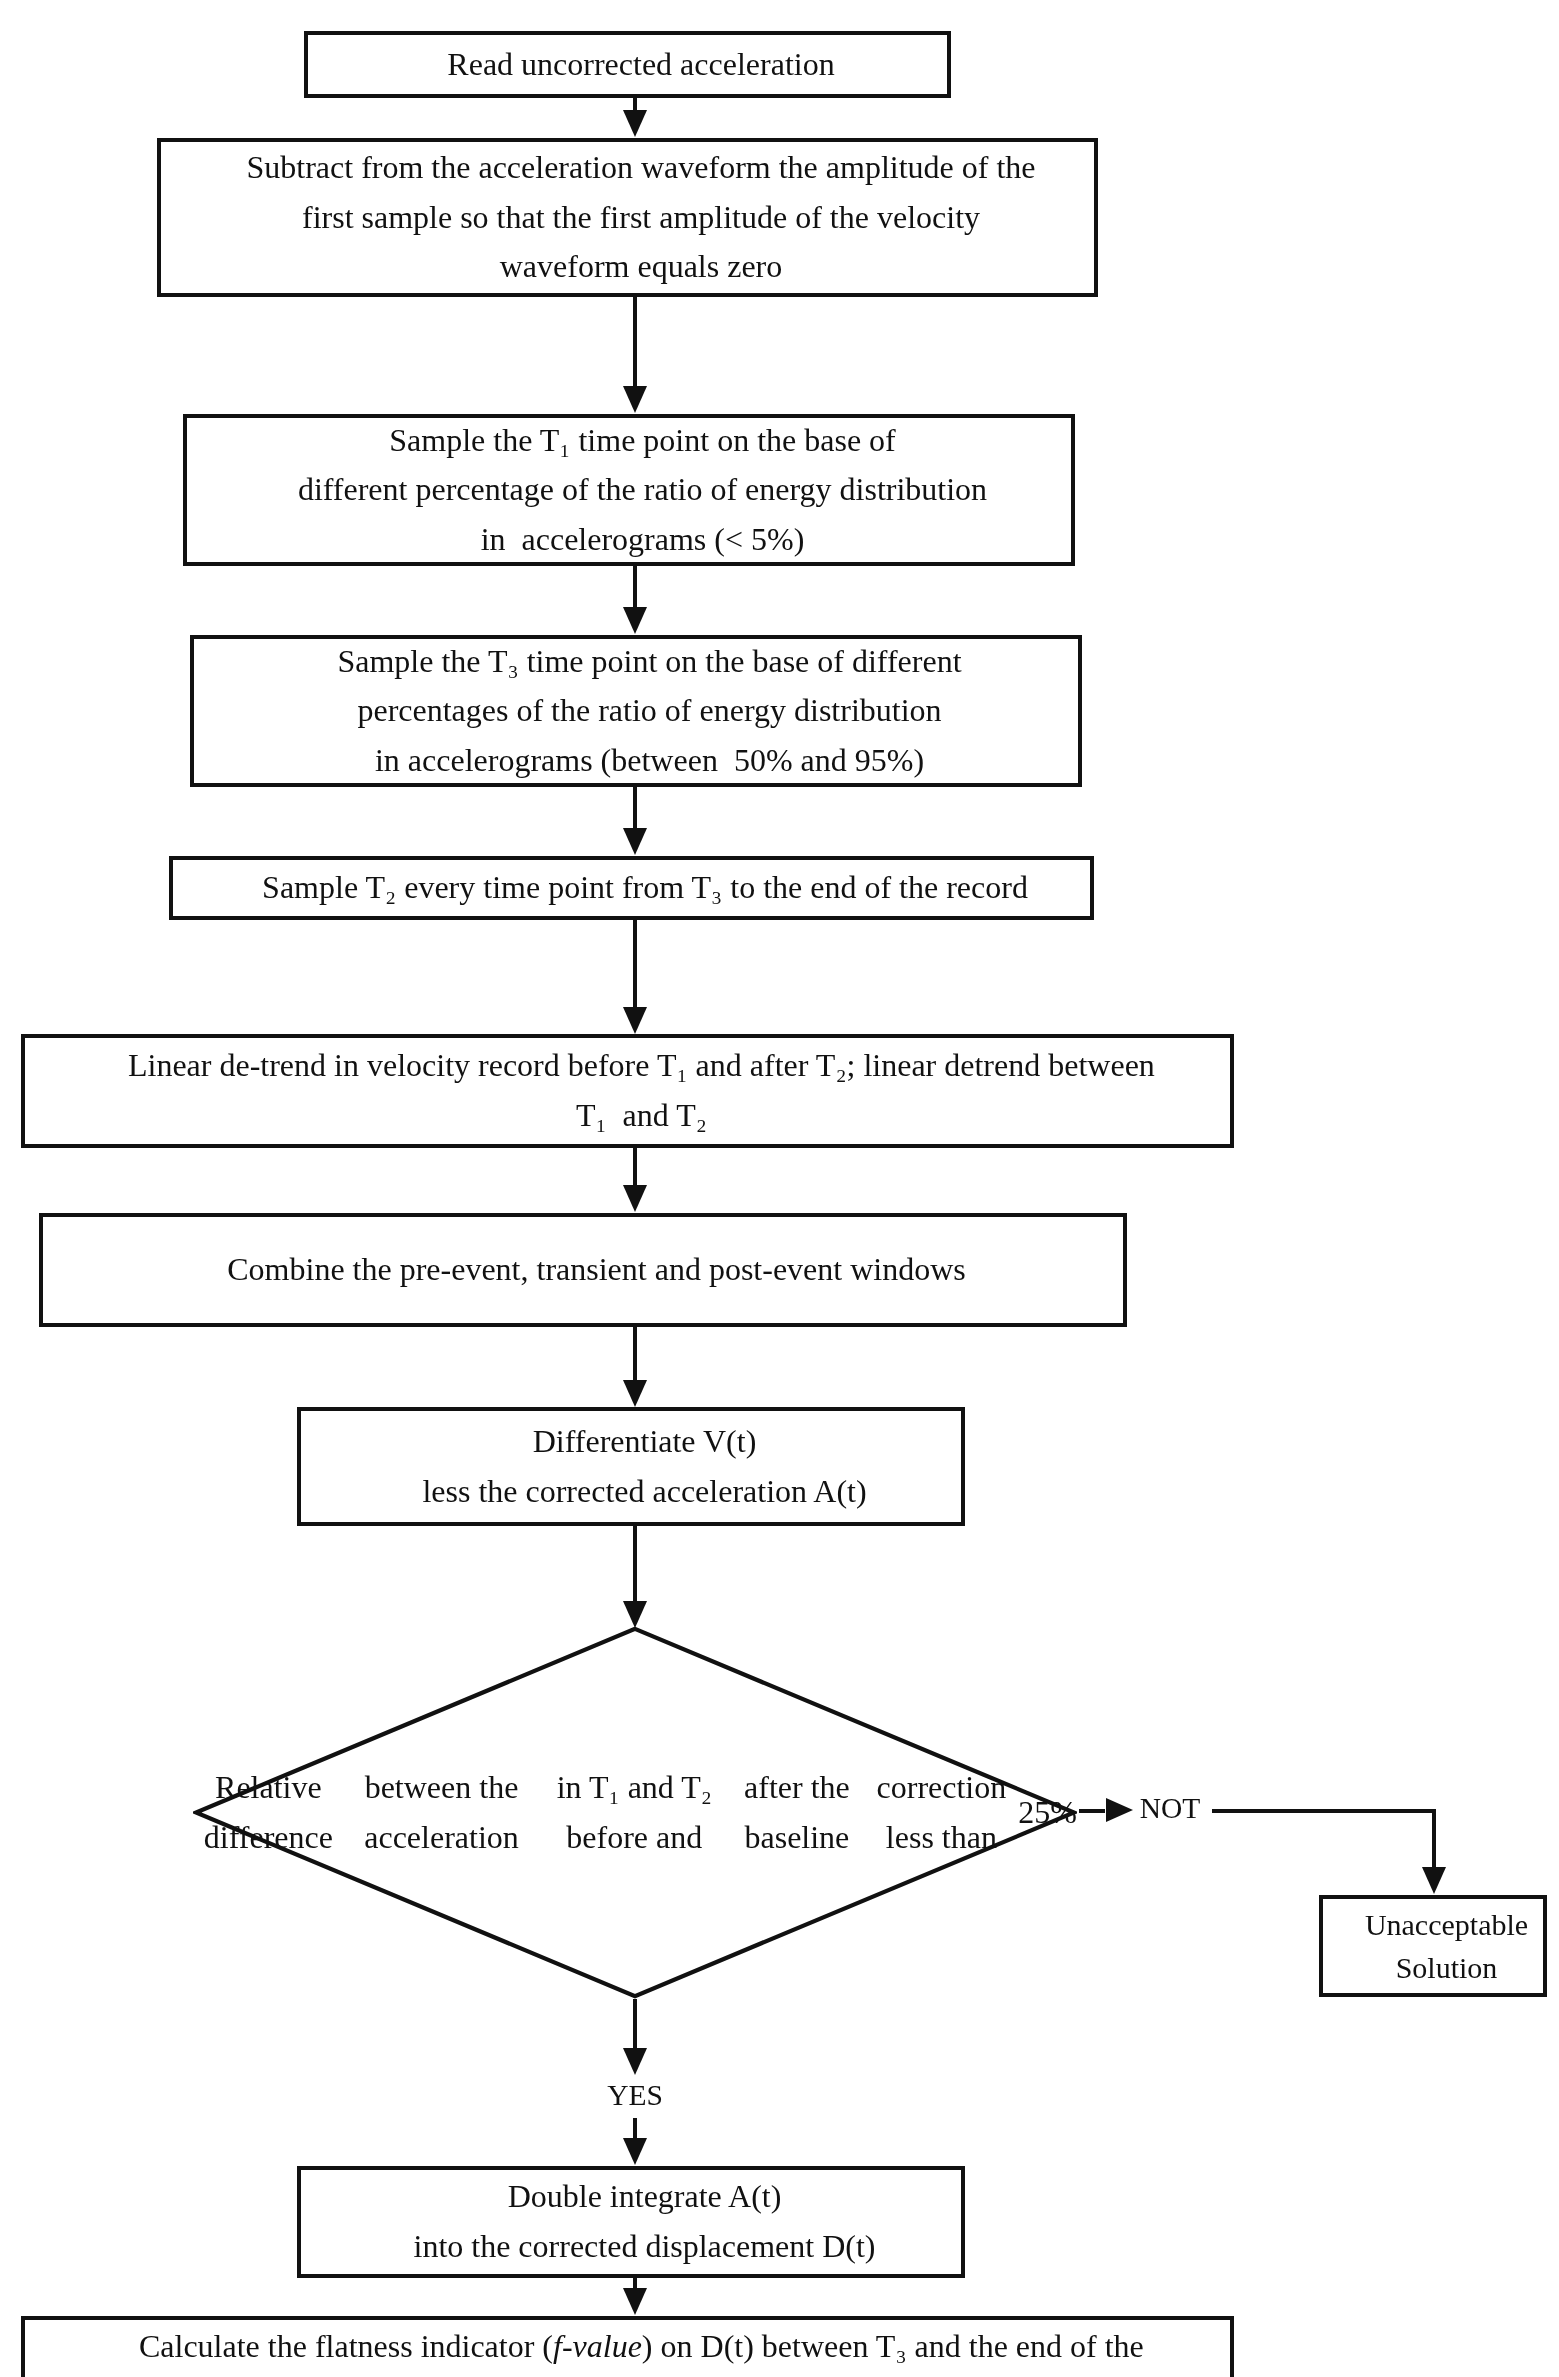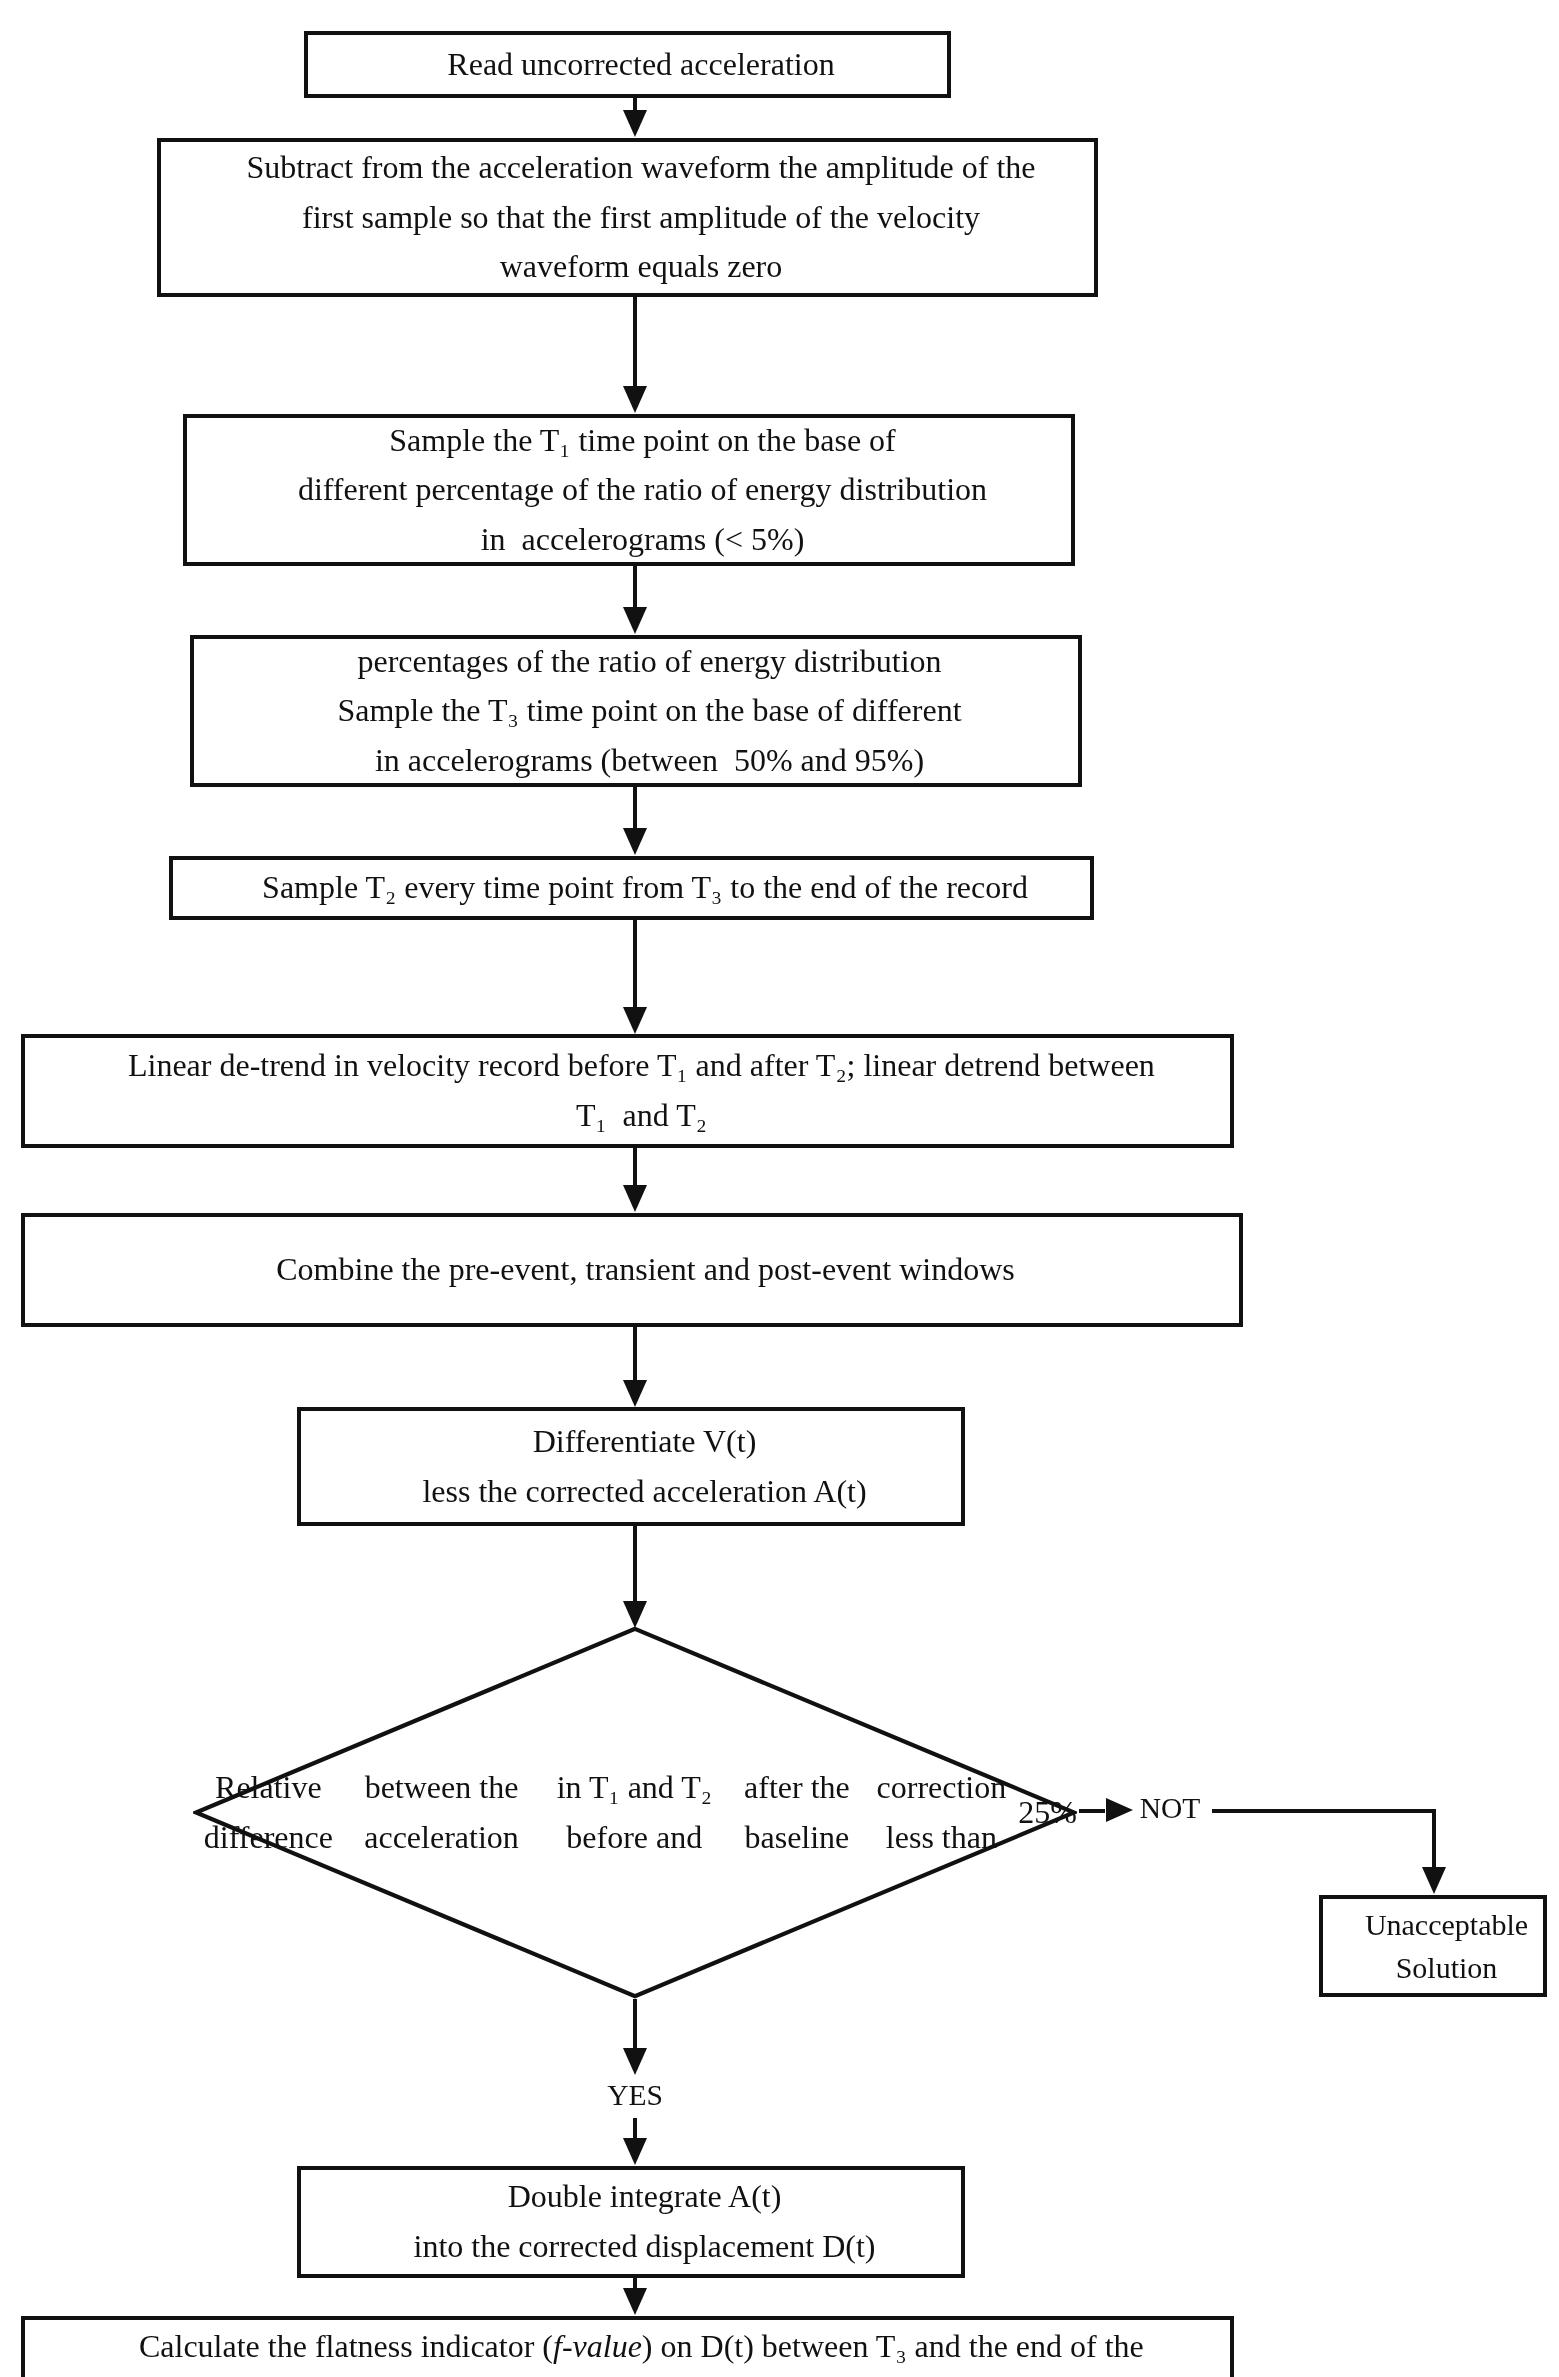--- a/index.html
+++ b/index.html
@@ -57,21 +57,21 @@
     font-size: 32px; line-height: 1.55;
   }
 
   
   #n-read          { left: 304px;  top: 31px;   width: 647px; height: 67px; }
   #n-subtract      { left: 157px;  top: 138px;  width: 941px; height: 159px; }
   #n-sample-t1     { left: 183px;  top: 414px;  width: 892px; height: 152px; }
   #n-sample-t3     { left: 190px;  top: 635px; width: 892px; height: 152px; }
   #n-sample-t2     { left: 169px;  top: 856px; width: 925px; height: 64px; }
   #n-detrend       { left: 21.4px;   top: 1034px; width: 1213px; height: 114px; }
-  #n-combine       { left: 21px;   top: 1213px; width: 1222px; height: 114px; text-align: right; }
+  #n-combine       { left: 39px;   top: 1213px; width: 1088px; height: 114px; text-align: right; }
   #n-differentiate { left: 297px;  top: 1407px; width: 668px; height: 119px; }
   #n-decision      { left: 193px;  top: 1626px; width: 884px; height: 373px; }
   #n-unacceptable  { left: 1319px; top: 1895px; width: 228px;  height: 102px; font-size: 30px; line-height: 1.45; }
   #n-double        { left: 297px;  top: 2166px; width: 668px; height: 112px; }
   #n-flatness      { left: 21.4px;   top: 2316px; width: 1213px; height: 112px; }
 
   
   .vline.main { left: 633px; }
   .head-down.main { left: 623px; }
   #c1l  { top: 98px;  height: 16px; }  #c1h  { top: 110px; }
@@ -112,22 +112,22 @@
     <div class="line">waveform equals zero</div>
   </div>
 
   <div class="node" id="n-sample-t1">
     <div class="line">Sample the T₁ time point on the base of</div>
     <div class="line">different percentage of the ratio of energy distribution</div>
     <div class="line">in  accelerograms (&lt; 5%)</div>
   </div>
 
   <div class="node" id="n-sample-t3">
+    <div class="line">Sample the T₃ time point on the base of different</div>
     <div class="line">percentages of the ratio of energy distribution</div>
-    <div class="line">Sample the T₃ time point on the base of different</div>
     <div class="line">in accelerograms (between  50% and 95%)</div>
   </div>
 
   <div class="node" id="n-sample-t2">
     <div class="line">Sample T₂ every time point from T₃ to the end of the record</div>
   </div>
 
   <div class="node" id="n-detrend">
     <div class="line">Linear de-trend in velocity record before T₁ and after T₂; linear detrend between</div>
     <div class="line">T₁  and T₂</div>

